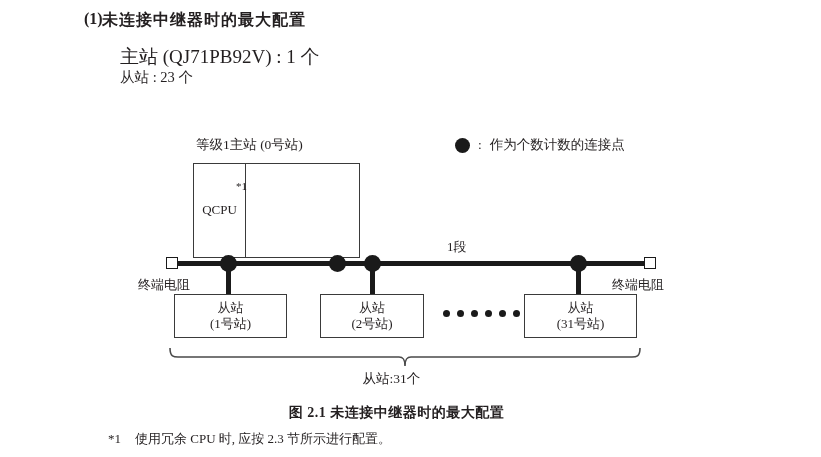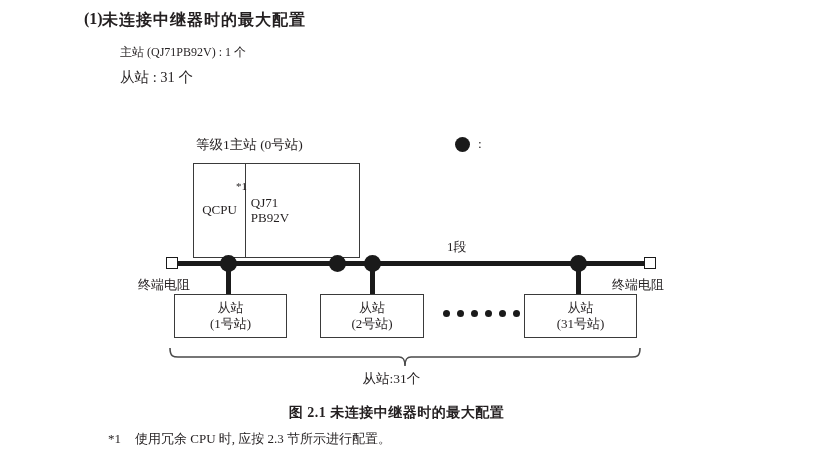--- a/index.html
+++ b/index.html
@@ -25,21 +25,21 @@
     letter-spacing: 0px;
   }
   #heading-title {
     left: 102px; top: 10px;
     font-size: 16px;
     font-weight: bold;
     letter-spacing: 1px;
   }
   #spec-master {
     left: 120px; top: 44px;
-    font-size: 12px;
+    font-size: 19px;
     white-space: nowrap;
   }
   #spec-slave {
     left: 120px; top: 68px;
     font-size: 14.5px;
     white-space: nowrap;
   }
 
   
   #legend {
@@ -193,39 +193,34 @@
     white-space: nowrap;
   }
   #footnote .mark { margin-right: 14px; }
 </style>
 </head>
 <body>
 
 <div class="abs" id="heading-number">(1)</div>
 <div class="abs" id="heading-title">未连接中继器时的最大配置</div>
 <div class="abs" id="spec-master">主站 (QJ71PB92V) : 1 个</div>
-<div class="abs" id="spec-slave">从站 : 31 个</div>
+<div class="abs" id="spec-slave">从站 : 23 个</div>
 
 <div class="abs" id="legend">
   <span class="dot"></span>
   <span class="colon">:</span>
+  <span>作为个数计数的连接点</span>
 </div>
 
 <div class="abs" id="master-label">等级1主站 (0号站)</div>
 
 <div class="abs" id="rack">
   <div class="cell" id="cell-cpu">
     <span>QCPU</span>
     <span id="footnote-mark-cpu">*1</span>
-  </div>
-  <div class="cell" id="cell-net">
-    <span>
-      <span class="net-line">QJ71</span>
-      <span class="net-line">PB92V</span>
-    </span>
   </div>
 </div>
 
 <div class="abs droplead" style="left:337px; top:258px; height:8px;"></div>
 
 <div class="abs" id="segment-label">1段</div>
 <div class="abs" id="bus"></div>
 
 <div class="abs term-res" id="term-left"></div>
 <div class="abs term-res" id="term-right"></div>

